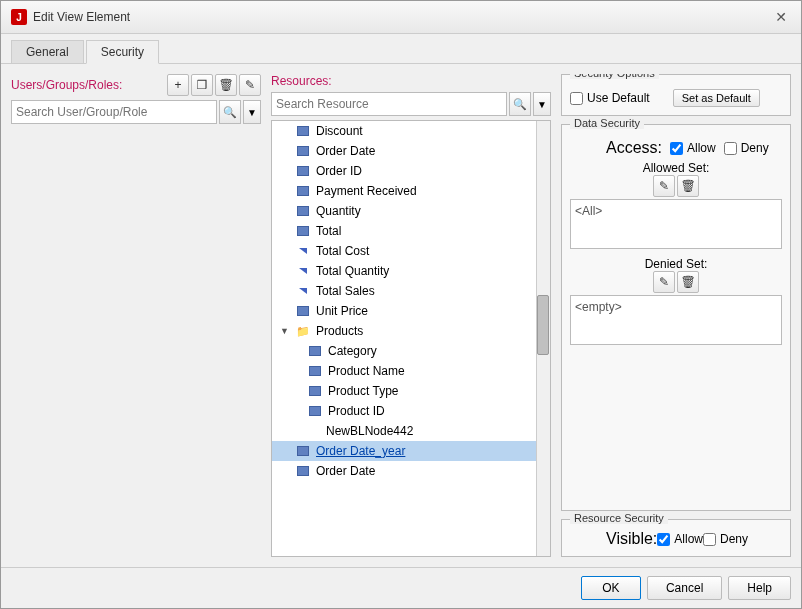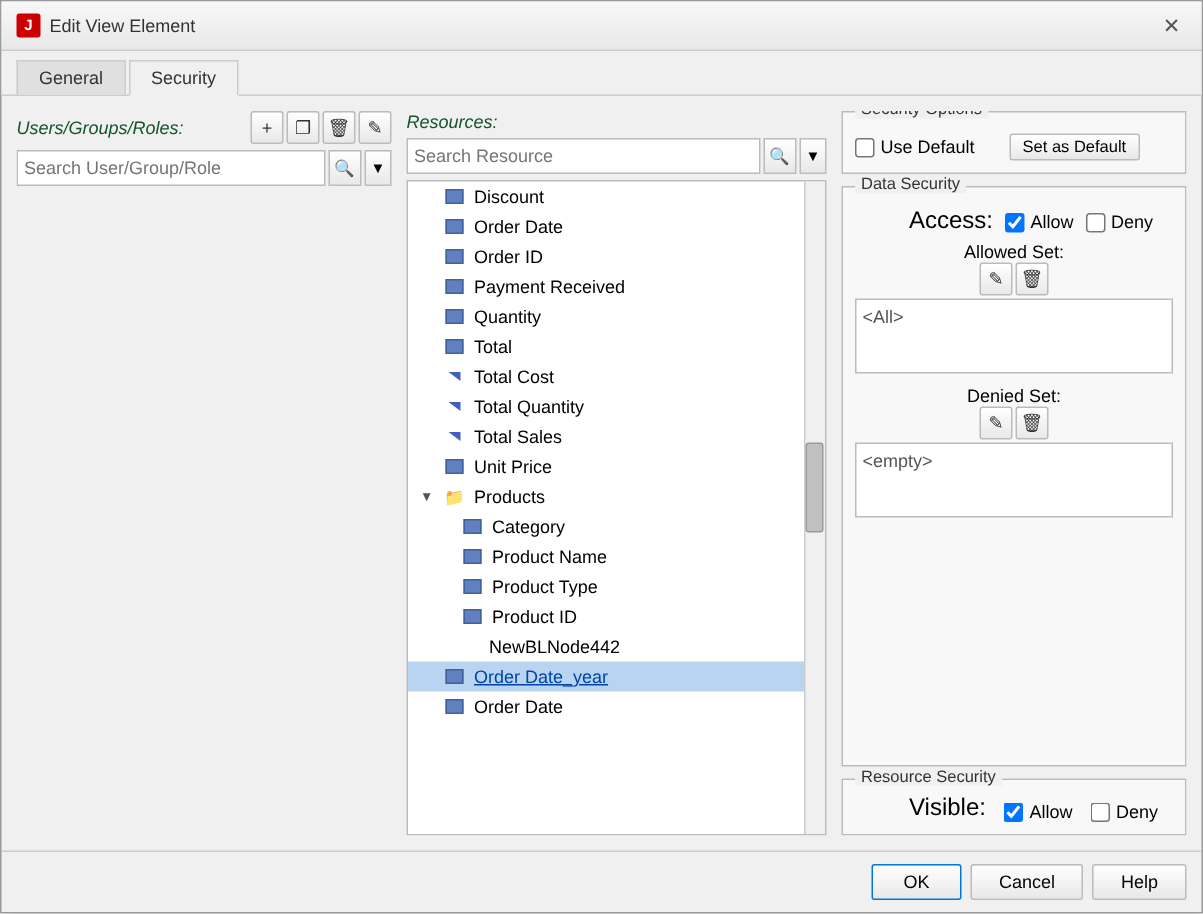--- a/index.html
+++ b/index.html
@@ -103,22 +103,21 @@
       gap: 4px;
     }
     .panel-header {
       display: flex;
       align-items: center;
       justify-content: space-between;
       font-size: 12px;
     }
     .panel-label {
       font-size: 12px;
-      color: #14532d;
-      font-style: italic;
+      color: #be185d;
     }
     .toolbar-buttons {
       display: flex;
       gap: 2px;
     }
     .toolbar-btn {
       width: 22px;
       height: 22px;
       border: 1px solid #bbb;
       background: linear-gradient(to bottom, #fff, #e8e8e8);
@@ -332,22 +331,22 @@
       padding: 4px;
       font-size: 12px;
       color: #555;
       overflow: auto;
     }
     .resource-security-content {
       margin-top: 4px;
     }
     .visible-row {
       display: flex;
-      align-items: flex-end;
-      gap: 12px;
+      align-items: center;
+      gap: 0;
     }
     .scrollbar-track {
       position: absolute;
       right: 0;
       top: 0;
       bottom: 0;
       width: 14px;
       background: #f0f0f0;
       border-left: 1px solid #ccc;
     }

